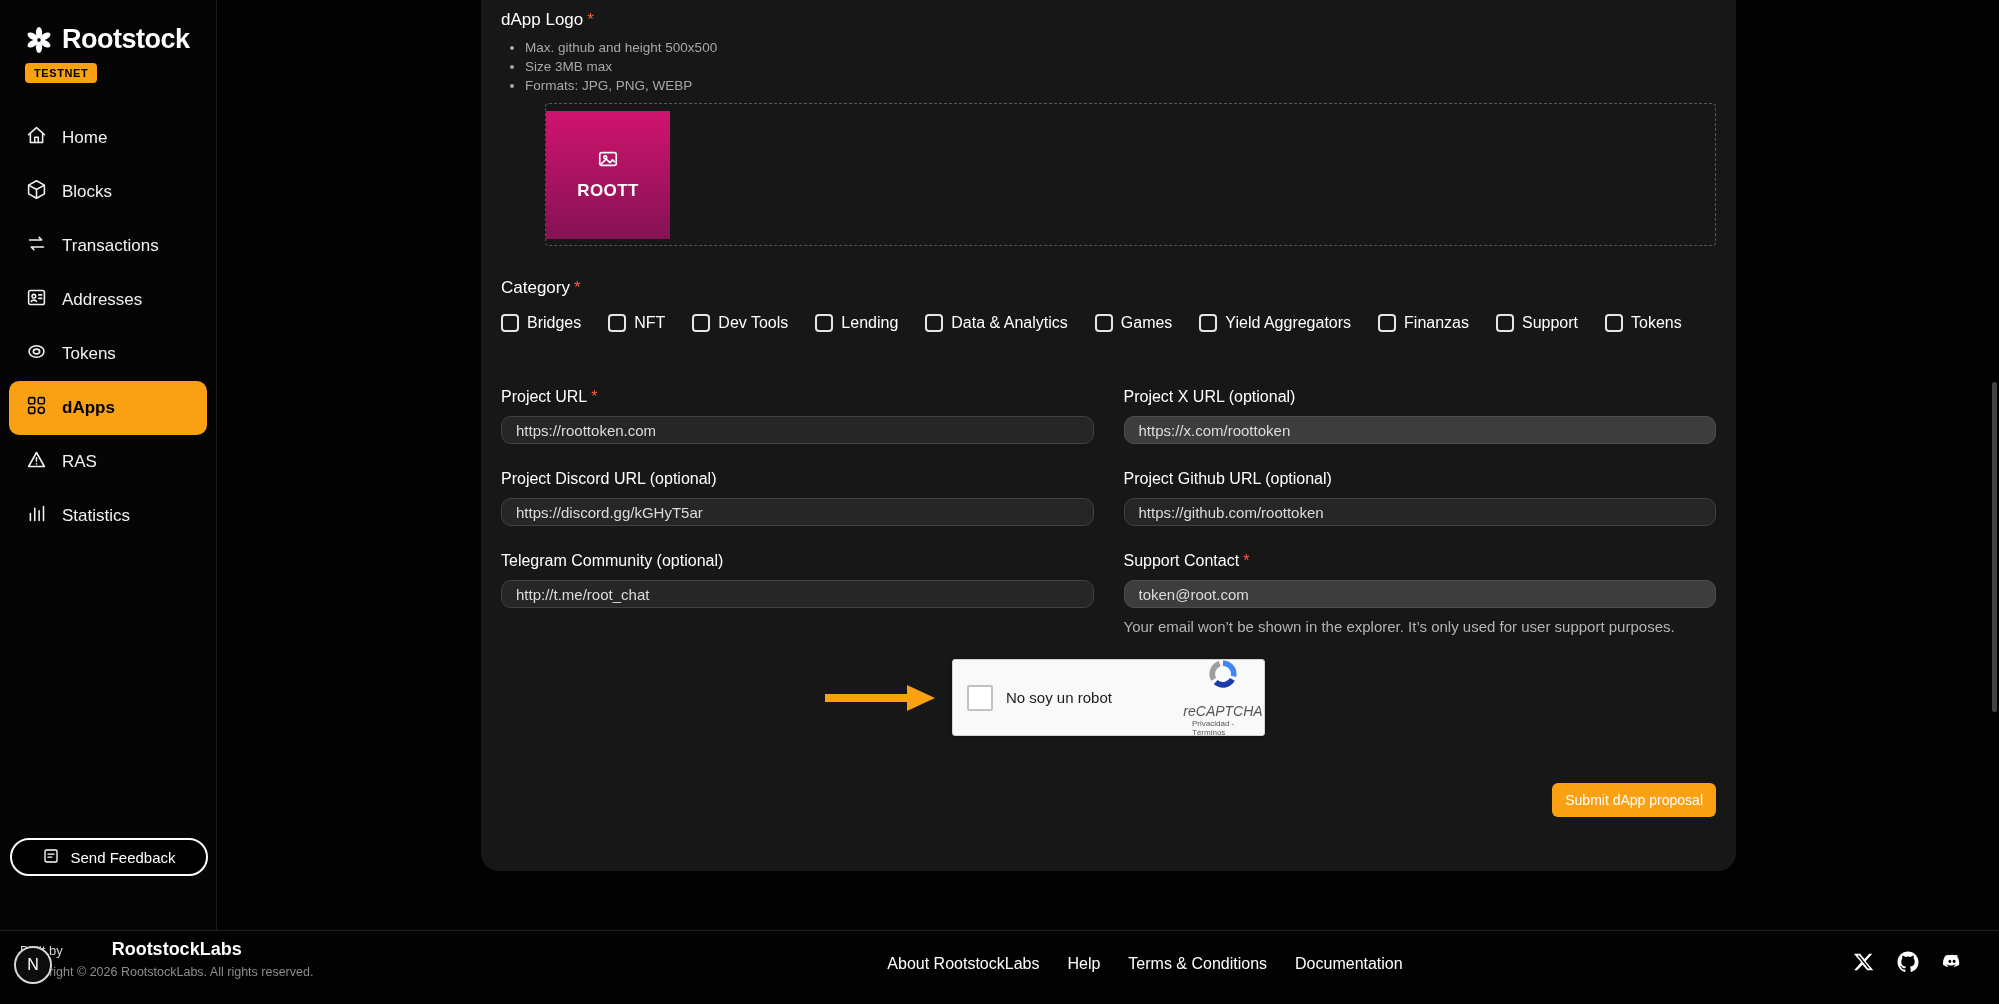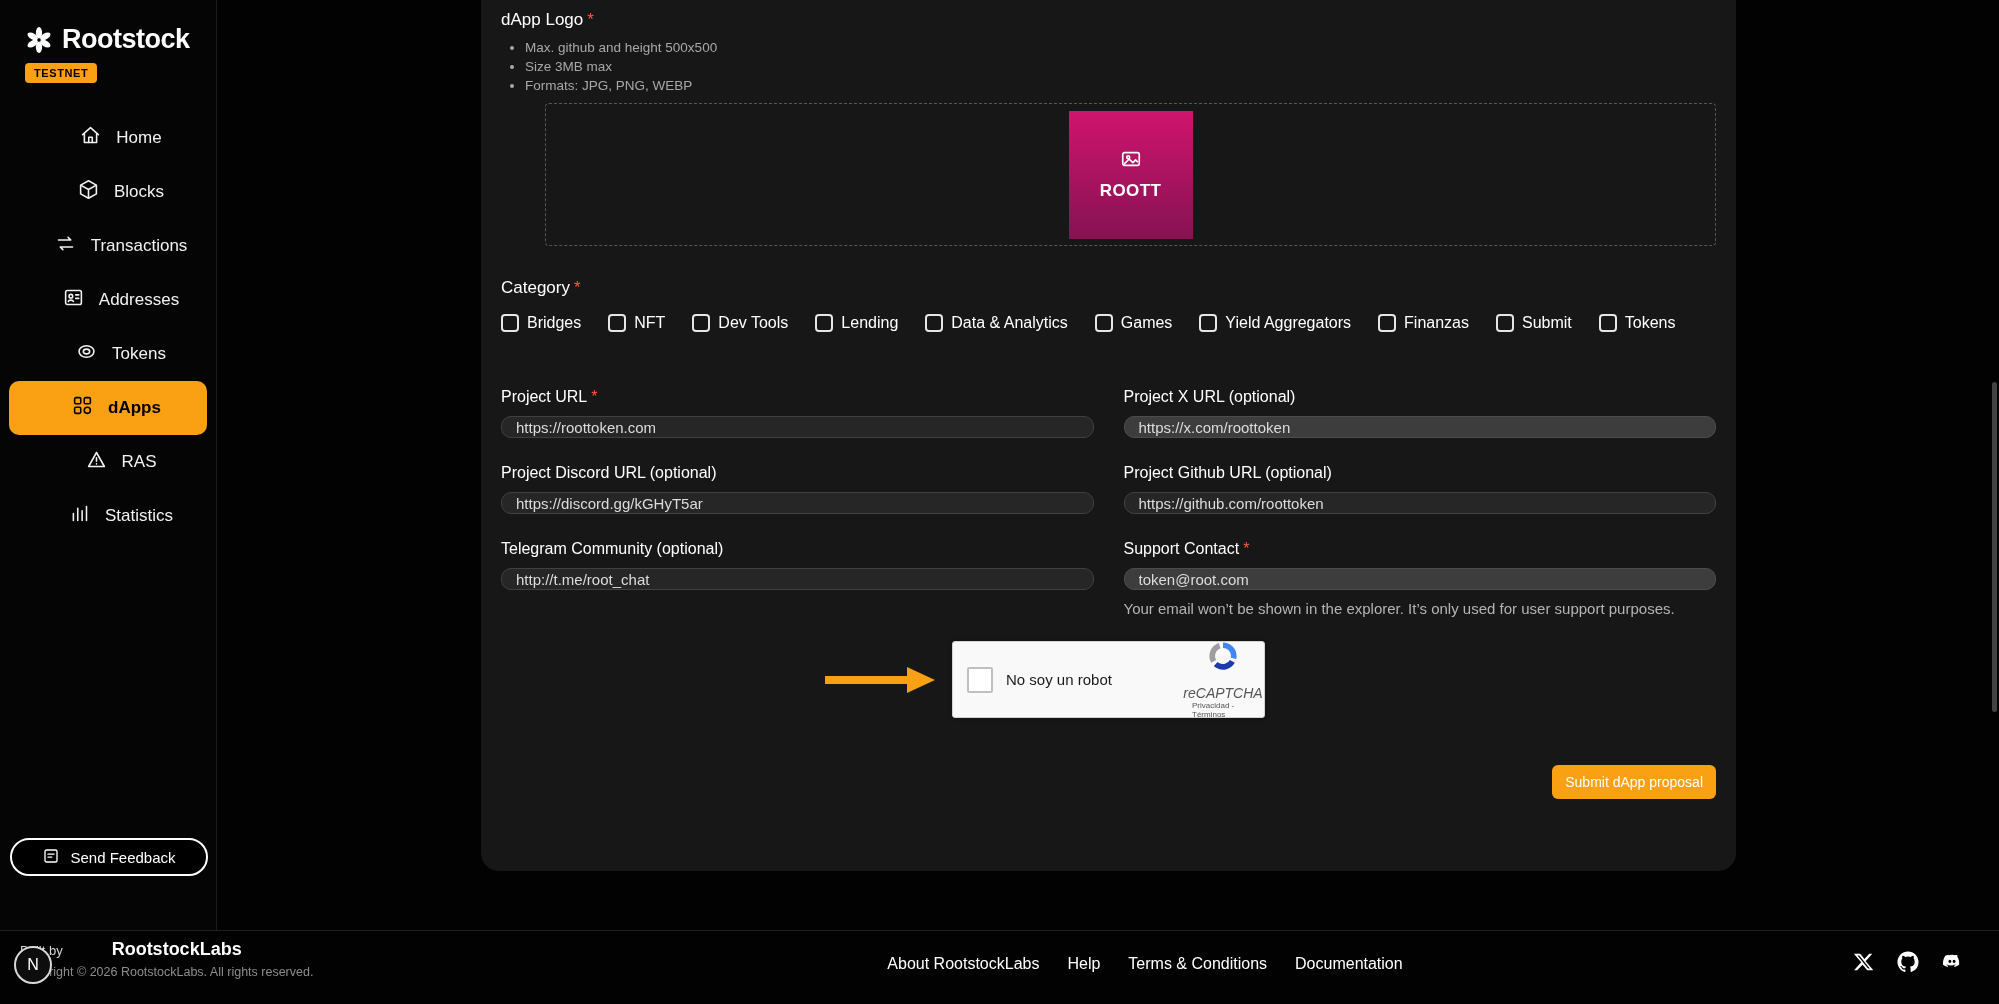--- a/index.html
+++ b/index.html
@@ -18,21 +18,21 @@
   .brand { display:flex; align-items:center; gap:8px; padding:24px 0 0 24px; cursor:pointer; }
   .brand-icon svg { width:30px; height:30px; display:block; }
   .brand-name { font-size:27px; font-weight:700; letter-spacing:-0.5px; }
   .badge {
     display:inline-block; margin:8px 0 0 25px; background:#f9a013; color:#000;
     font-size:11px; font-weight:700; letter-spacing:0.6px; padding:4px 9px; border-radius:4px;
   }
   nav { margin-top:28px; }
   .nav-item {
     height:54px; display:flex; align-items:center; gap:15px;
-    padding-left:26px; font-size:17px; color:#f1f1f1; cursor:pointer;justify-content:center;
+    padding-left:26px; font-size:17px; color:#f1f1f1; cursor:pointer;
   }
   .nav-item svg { width:21px; height:21px; flex:0 0 21px; }
   .nav-item.active {
     background:#f9a013; color:#000; border-radius:10px;
     margin:0 9px; padding-left:17px; font-weight:700;
   }
   .feedback-btn {
     position:absolute; left:10px; bottom:54px; width:198px; height:38px;
     background:#000; border:2px solid #fff; border-radius:19px; color:#fff;
     font-size:15px; font-family:inherit; display:flex; align-items:center; justify-content:center; gap:10px;
@@ -44,21 +44,21 @@
   .panel {
     position:absolute; left:481px; top:-26px; width:1255px; height:897px;
     background:#171717; border-radius:18px; padding:36px 20px 24px; overflow:hidden;
   }
   .section-label { font-size:17px; color:#fff; }
   .req { color:#ff5a3c; margin-left:4px; }
   .reqs { margin:8px 0 8px; padding-left:24px; color:#a8a8a8; font-size:13.5px; line-height:19px; }
   .reqs li { list-style:disc; }
   .upload-area {
     height:143px; border:1px dashed #565656; border-radius:4px;
-    display:flex; align-items:center; justify-content:center; cursor:pointer;margin-left:44px;
+    display:flex; align-items:center; cursor:pointer;margin-left:44px;
   }
   .logo-preview {
     width:124px; height:128px; background:linear-gradient(180deg,#d0146e,#851253);
     display:flex; flex-direction:column; align-items:center; justify-content:center; gap:7px;
   }
   .logo-preview svg { width:22px; height:22px; }
   .preview-name { font-size:17px; font-weight:700; letter-spacing:0.4px; }
 
   .category-label { margin-top:32px; }
   .category-row { display:flex; gap:27px; margin-top:16px; white-space:nowrap; }
@@ -67,21 +67,21 @@
     appearance:none; -webkit-appearance:none; width:18px; height:18px;
     border:2px solid #e6e6e6; border-radius:4px; background:transparent; cursor:pointer; flex:0 0 18px;
   }
 
   .form-grid {
     margin-top:56px; display:grid; grid-template-columns:1fr 1fr;
     column-gap:30px; row-gap:26px;
   }
   .field-label { display:block; font-size:16px; color:#fff; margin-bottom:10px; }
   .text-input {
-    width:100%; height:22px; background:#262626; border:1px solid #404040; border-radius:10px;
+    width:100%; height:28px; background:#262626; border:1px solid #404040; border-radius:10px;
     color:#dcdcdc; font-size:15px; font-family:inherit; padding:0 14px; outline:none;
   }
   .text-input.light { background:#3d3d3d; border-color:#4c4c4c; }
   .helper { font-size:15px; color:#b4b4b4; margin-top:10px; }
 
   .captcha-row { position:relative; margin-top:24px; display:flex; justify-content:center; }
   .annotation-arrow { position:absolute; left:calc(50% - 284px); top:26px; }
   .recaptcha {
     width:313px; height:77px; background:#f9f9f9; border:1px solid #d3d3d3; border-radius:3px;
     box-shadow:0 0 4px 1px rgba(0,0,0,0.2); display:flex; align-items:center; padding:0 10px 0 14px;
@@ -274,21 +274,21 @@
     <label class="cat-item">
         <input type="checkbox" class="checkbox" style="">
         <span>Yield Aggregators</span>
       </label>
     <label class="cat-item">
         <input type="checkbox" class="checkbox" style="">
         <span>Finanzas</span>
       </label>
     <label class="cat-item">
         <input type="checkbox" class="checkbox" style="">
-        <span>Submit</span>
+        <span>Support</span>
       </label>
     <label class="cat-item">
         <input type="checkbox" class="checkbox" style="">
         <span>Tokens</span>
       </label>
   </div>
 
   <div class="form-grid">
     <div class="field">
       <span class="field-label"><span>Project URL</span><span class="req">*</span></span>

